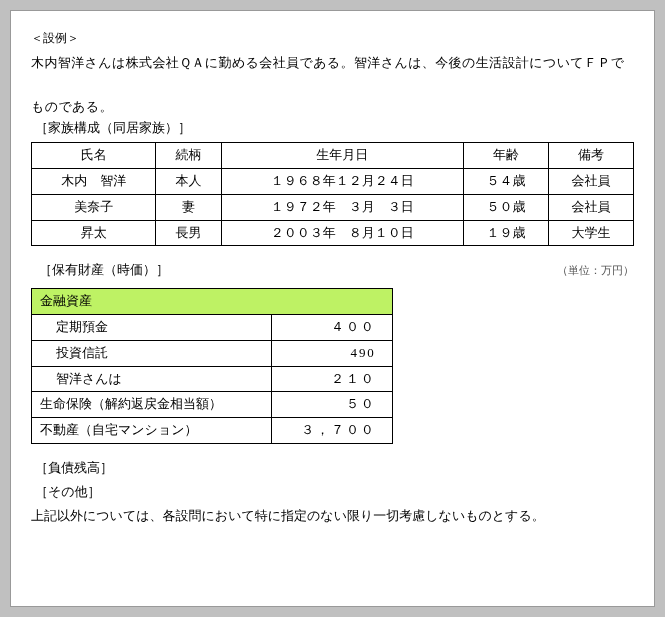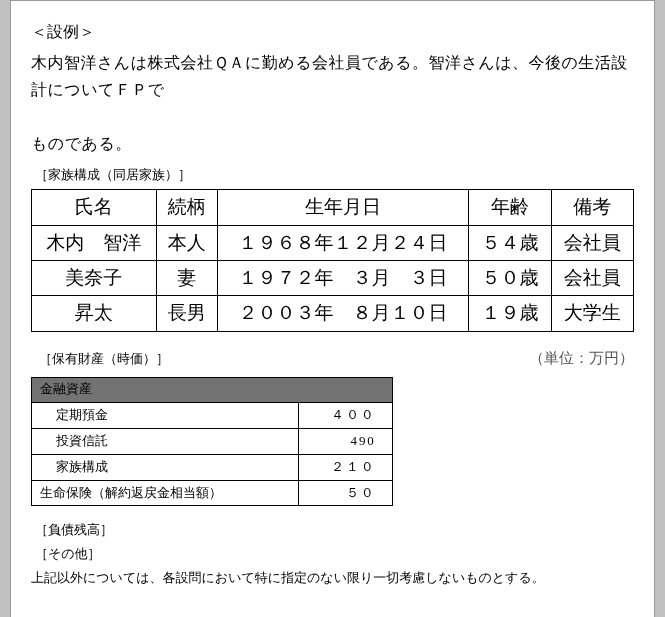--- a/index.html
+++ b/index.html
@@ -22,40 +22,40 @@
       min-height: 597px;
       background: #ffffff;
       border: 1px solid #999;
       padding: 16px 20px 20px 20px;
       font-size: 13px;
       line-height: 1.6;
       color: #000;
     }
 
     .section-title {
-      font-size: 16px;
+      font-size: 12px;
       margin-bottom: 4px;
       margin-top: 2px;
     }
 
     .intro-text {
-      font-size: 16px;
+      font-size: 13px;
       line-height: 1.7;
-      margin-bottom: 8px;
+      margin-bottom: 0;
       letter-spacing: 0.03em;
     }
 
     .family-section {
       margin-bottom: 14px;
     }
 
     table.family-table {
       border-collapse: collapse;
       width: 100%;
-      font-size: 19px;
+      font-size: 13px;
       padding-left: 27px;
     }
 
     table.family-table th,
     table.family-table td {
       border: 1px solid #000;
       padding: 2px 8px;
       text-align: center;
     }
 
@@ -71,21 +71,21 @@
     .assets-header {
       display: flex;
       justify-content: space-between;
       align-items: baseline;
       margin-bottom: 4px;
       margin-left: 4px;
     }
 
     .assets-unit {
       color: #555;
-      font-size: 15px;
+      font-size: 11px;
     }
 
     table.assets-table {
       border-collapse: collapse;
       width: 60%;
       font-size: 13px;
     }
 
     table.assets-table td {
       border: 1px solid #000;
@@ -174,37 +174,41 @@
   </div>
 
   <div class="assets-section">
     <div class="assets-header">
       <div class="bracket-label">［保有財産（時価）］</div>
       <div class="assets-unit">（単位：万円）</div>
     </div>
     <table class="assets-table">
       <tbody id="assets-tbody">
       <tr class="category-row">
-            <td colspan="2" style="background: #737373; font-family: Liberation Mono, monospace;">金融資産</td>
+            <td colspan="2" style="background: #bef264;">金融資産</td>
           </tr>
           <tr>
             <td class="indent">定期預金</td>
             <td class="amount">４００</td>
           </tr>
           <tr>
             <td class="indent">投資信託</td>
             <td class="amount">490</td>
           </tr>
           <tr>
-            <td class="indent">家族構成</td>
+            <td class="indent">智洋さんは</td>
             <td class="amount">２１０</td>
           </tr>
           <tr>
             <td style="padding-left: 8px;">生命保険（解約返戻金相当額）</td>
             <td class="amount">５０</td>
+          </tr>
+          <tr>
+            <td style="padding-left: 8px;">不動産（自宅マンション）</td>
+            <td class="amount">３，７００</td>
           </tr>
         </tbody>
     </table>
   </div>
 
   <div class="debt-section">
     <div class="bracket-label">［負債残高］</div>
   </div>
 
   <div class="other-section">

